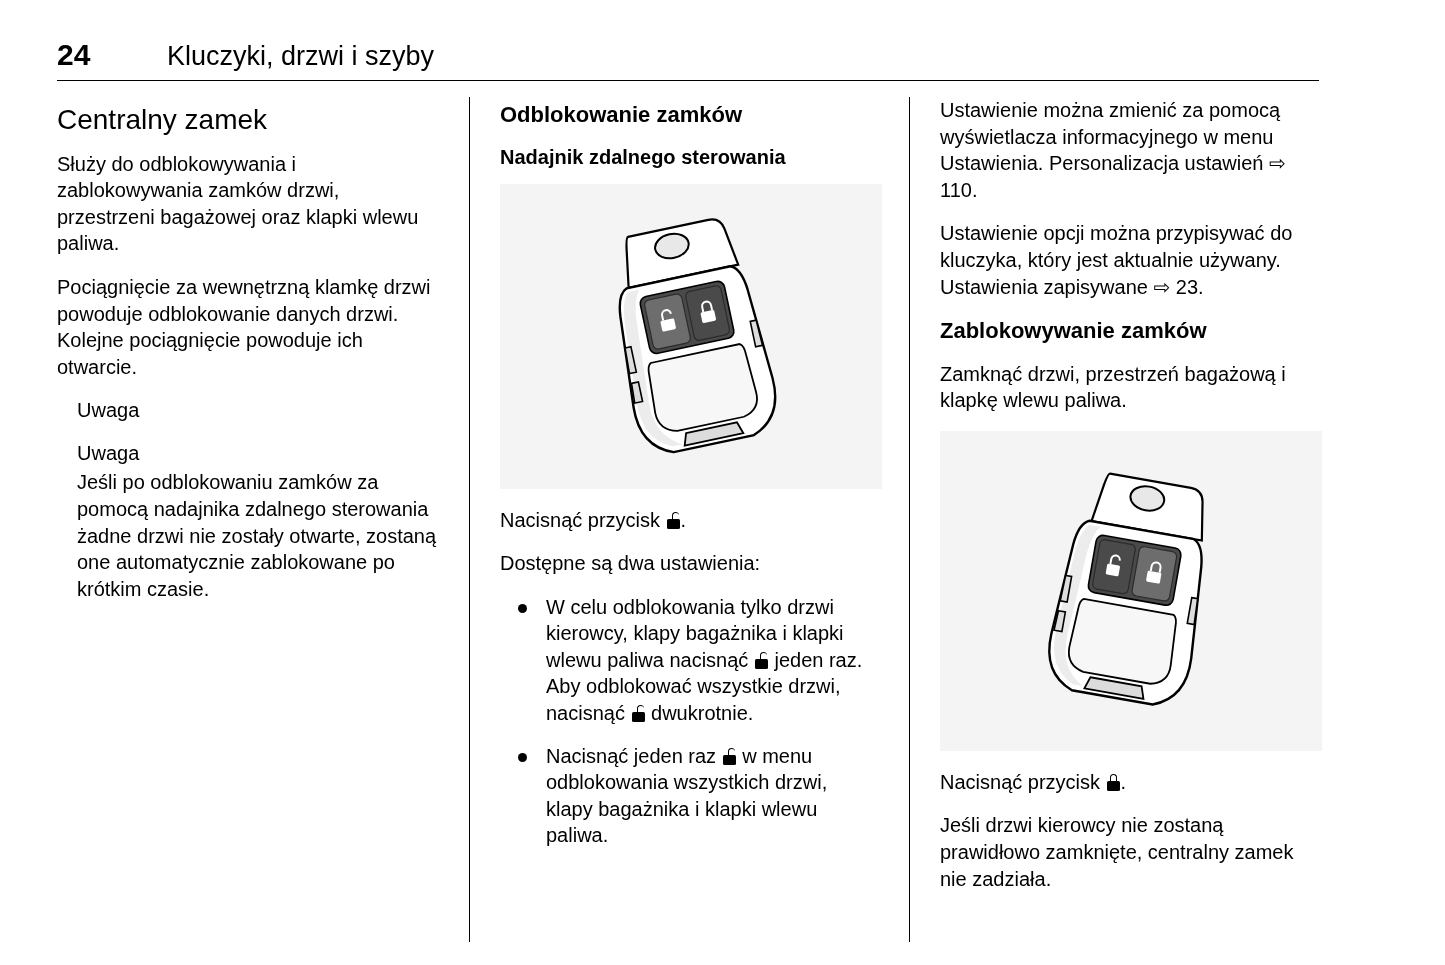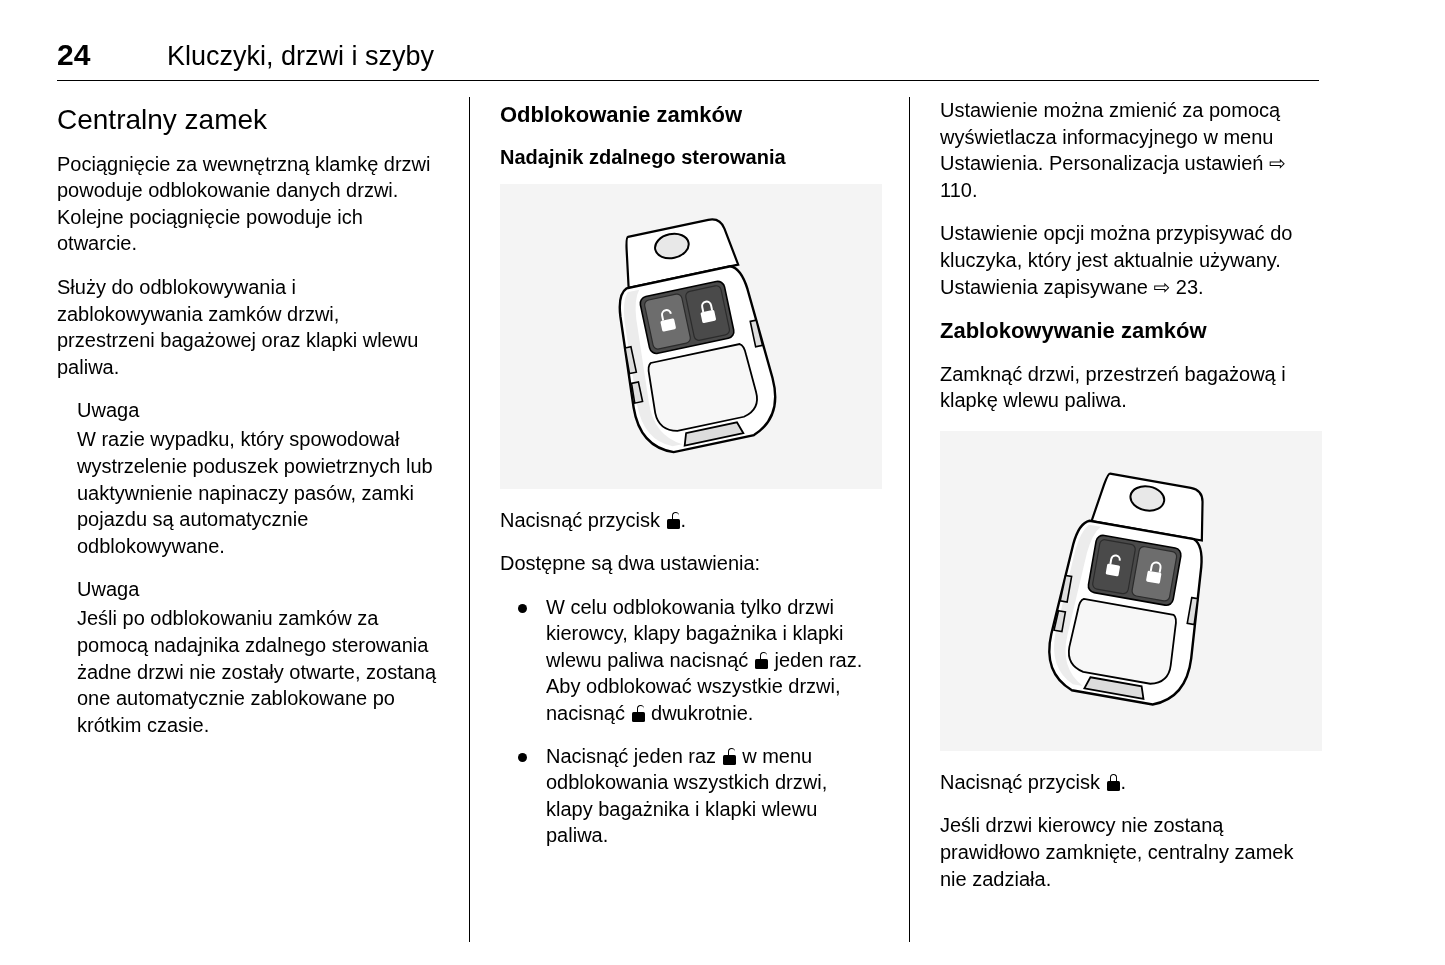--- a/index.html
+++ b/index.html
@@ -173,26 +173,25 @@
 
   <div class="page-header">
     <span class="page-number">24</span>
     <span class="header-title">Kluczyki, drzwi i szyby</span>
   </div>
 
   <div class="columns">
 
     <div class="col col-1">
       <h1 class="section-title">Centralny zamek</h1>
+      <p class="body-text">Służy do odblokowywania i zablokowywania zamków drzwi, przestrzeni bagażowej oraz klapki wlewu paliwa.</p>
       <p class="body-text">Pociągnięcie za wewnętrzną klamkę drzwi powoduje odblokowanie danych drzwi. Kolejne pociągnięcie powoduje ich otwarcie.</p>
-      <p class="body-text">Służy do odblokowywania i zablokowywania zamków drzwi, przestrzeni bagażowej oraz klapki wlewu paliwa.</p>
 
       <div class="note-block">
         <p class="note-title">Uwaga</p>
-        <p class="note-text">W razie wypadku, który spowodował wystrzelenie poduszek powietrznych lub uaktywnienie napinaczy pasów, zamki pojazdu są automatycznie odblokowywane.</p>
       </div>
 
       <div class="note-block">
         <p class="note-title">Uwaga</p>
         <p class="note-text">Jeśli po odblokowaniu zamków za pomocą nadajnika zdalnego sterowania żadne drzwi nie zostały otwarte, zostaną one automatycznie zablokowane po krótkim czasie.</p>
       </div>
     </div>
 
     <div class="col col-2">
       <h2 class="sub-title">Odblokowanie zamków</h2>

